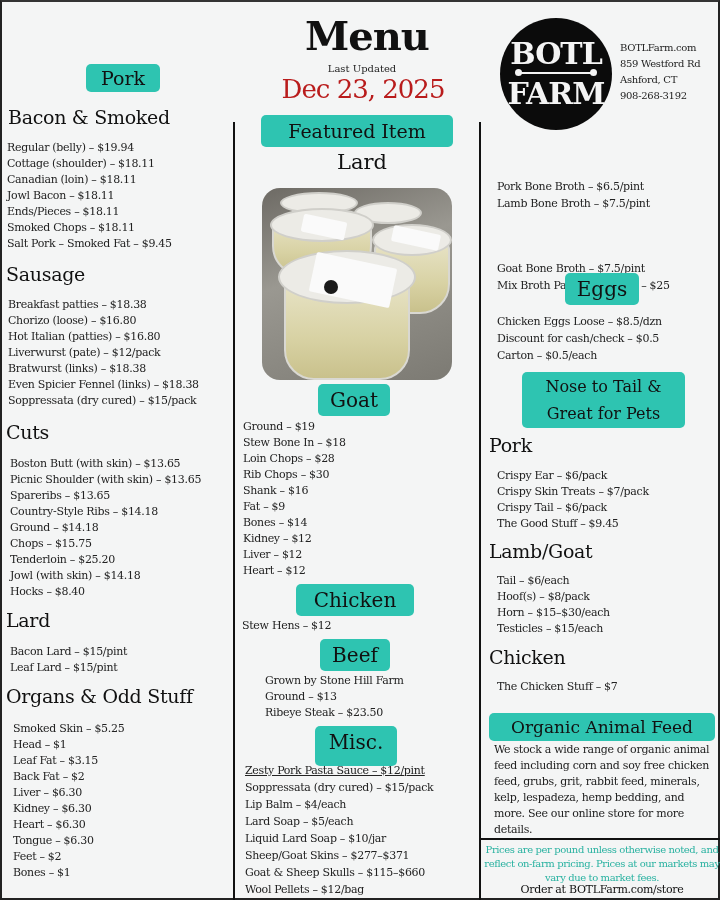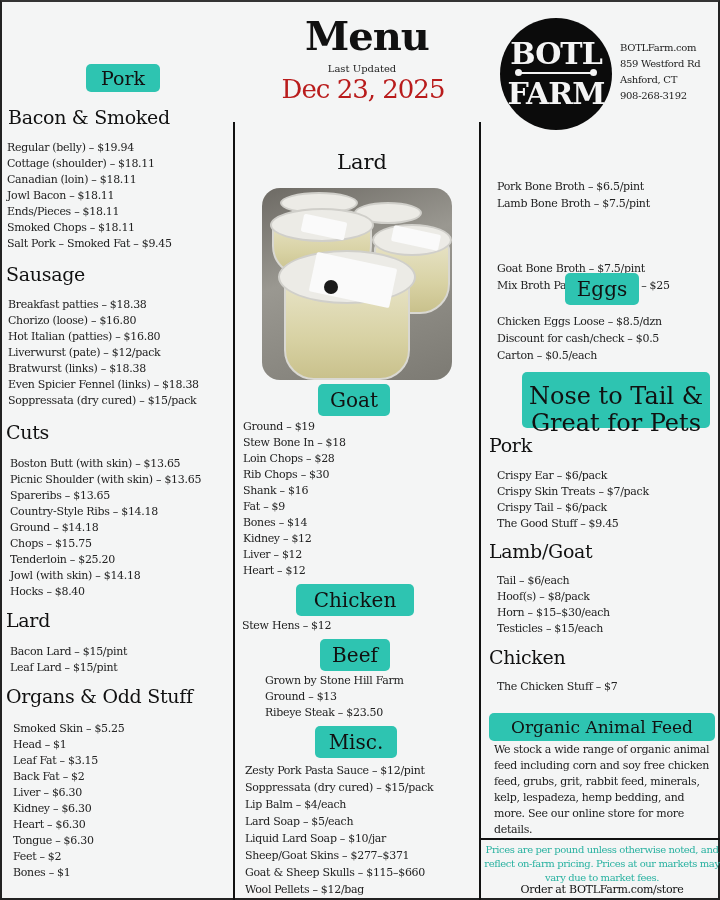--- a/index.html
+++ b/index.html
@@ -117,20 +117,21 @@
     <li>Leaf Fat – $3.15</li>
     <li>Back Fat – $2</li>
     <li>Liver – $6.30</li>
     <li>Kidney – $6.30</li>
     <li>Heart – $6.30</li>
     <li>Tongue – $6.30</li>
     <li>Feet – $2</li>
     <li>Bones – $1</li>
   </ul>
 
+  <div class="pill" style="left:259px; top:113px; width:192px; height:32px; font-size:19px; line-height:32px;">Featured Item</div>
   <div class="featured-name">Lard</div>
 
   <div class="photo" title="Tubs of rendered lard with BOTL Farm labels">
 
     <div class="tub-lid" style="left:18px; top:4px; width:78px; height:22px;"></div>
     <div class="tub-lid" style="left:92px; top:14px; width:68px; height:22px;"></div>
     <div class="tub" style="left:10px; top:28px; width:100px; height:60px;"></div>
     <div class="tub-lid" style="left:8px; top:20px; width:104px; height:34px;"></div>
     <div class="label-card" style="left:40px; top:30px; width:44px; height:18px;"></div>
     <div class="tub" style="left:112px; top:50px; width:76px; height:76px;"></div>
@@ -162,23 +163,23 @@
     <li>Stew Hens – $12</li>
   </ul>
 
   <div class="pill" style="left:318px; top:637px; width:70px; height:32px; font-size:20px; line-height:32px;">Beef</div>
   <ul class="list" style="left:240px; top:671px;margin-left:23px;">
     <li>Grown by Stone Hill Farm</li>
     <li>Ground – $13</li>
     <li>Ribeye Steak – $23.50</li>
   </ul>
 
-  <div class="pill" style="left:313px; top:724px; width:82px; height:32px; font-size:20px; line-height:32px;text-align:center;">Misc.</div>
+  <div class="pill" style="left:313px; top:724px; width:82px; height:40px; font-size:20px; line-height:32px;text-align:center;">Misc.</div>
   <ul class="list" style="left:243px; top:760px; line-height:17px;">
-    <li style="height:17px;">Zesty Pork Pasta Sauce – $12/pint</li>
+    <li style="height:17px;text-decoration:underline;">Zesty Pork Pasta Sauce – $12/pint</li>
     <li style="height:17px;">Soppressata (dry cured) – $15/pack</li>
     <li style="height:17px;">Lip Balm – $4/each</li>
     <li style="height:17px;">Lard Soap – $5/each</li>
     <li style="height:17px;">Liquid Lard Soap – $10/jar</li>
     <li style="height:17px;">Sheep/Goat Skins – $277–$371</li>
     <li style="height:17px;">Goat &amp; Sheep Skulls – $115–$660</li>
     <li style="height:17px;">Wool Pellets – $12/bag</li>
   </ul>
 
   <ul class="list" style="left:495px; top:176px; line-height:17px;">
@@ -188,21 +189,21 @@
     <li style="height:17px;">Mix Broth Pack (1 of each) – $25</li>
   </ul>
 
   <div class="pill" style="left:563px; top:271px; width:74px; height:32px; font-size:20px; line-height:32px;">Eggs</div>
   <ul class="list" style="left:495px; top:311px; line-height:17px;">
     <li style="height:17px;">Chicken Eggs Loose – $8.5/dzn</li>
     <li style="height:17px;">Discount for cash/check – $0.5</li>
     <li style="height:17px;">Carton – $0.5/each</li>
   </ul>
 
-  <div class="pill" style="left:520px; top:370px; width:188px; height:56px; font-size:24px; line-height:27px; padding-top:11px;">
+  <div class="pill" style="left:520px; top:370px; width:163px; height:56px; font-size:16px; line-height:27px; padding-top:1px;">
     <div>Nose to Tail &amp;</div>
     <div>Great for Pets</div>
   </div>
 
   <div class="h-sub" style="left:487px; top:432px;">Pork</div>
   <ul class="list" style="left:495px; top:466px;">
     <li>Crispy Ear – $6/pack</li>
     <li>Crispy Skin Treats – $7/pack</li>
     <li>Crispy Tail – $6/pack</li>
     <li>The Good Stuff – $9.45</li>

